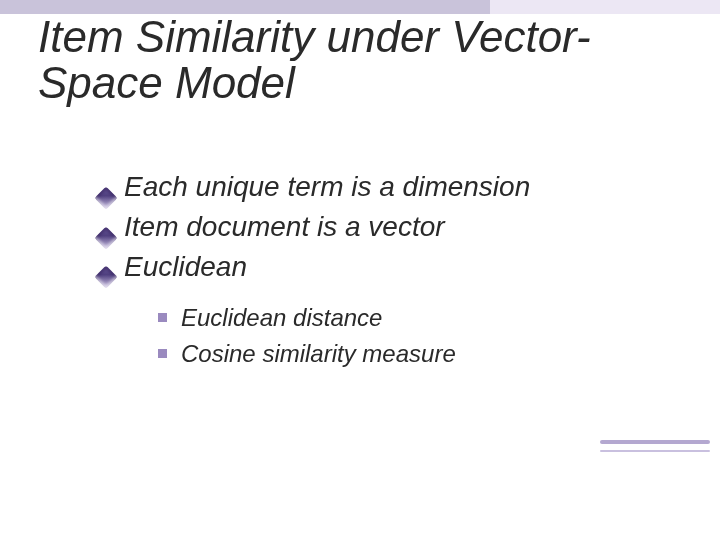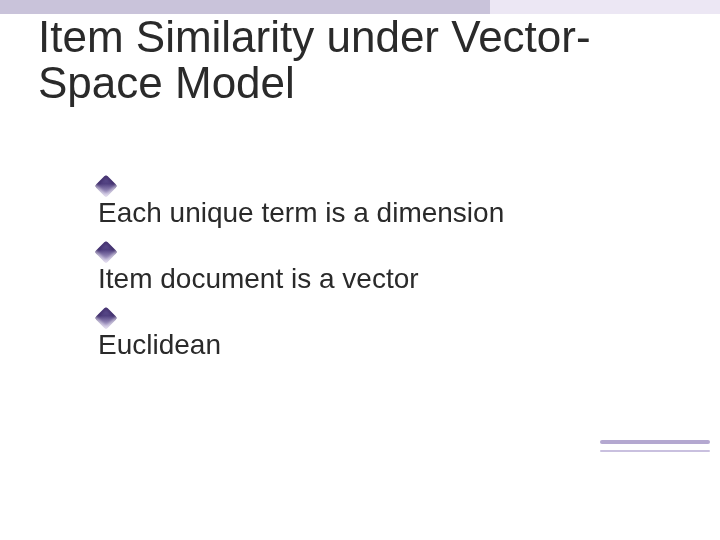--- a/index.html
+++ b/index.html
@@ -10,20 +10,21 @@
     background: #ffffff;
     font-family: Tahoma, Verdana, Arial, sans-serif;
     color: #2a2a2a;
     overflow: hidden;
   }
   .slide {
     position: relative;
     width: 720px;
     height: 468px;
     box-sizing: border-box;
+    font-style: italic;
   }
   .top-strip {
     position: absolute;
     top: 0;
     left: 0;
     width: 720px;
     height: 14px;
     background: linear-gradient(to right, #c9c3da 0%, #c9c3da 68%, #ece7f4 68%, #ece7f4 100%);
   }
   .title {
@@ -40,23 +41,22 @@
   .content {
     position: absolute;
     top: 168px;
     left: 98px;
     right: 30px;
   }
   .item-l1 {
     font-size: 28px;
     line-height: 1.35;
     display: flex;
-    align-items: flex-start;
+    align-items: flex-end;
     margin-bottom: 2px;
-    flex-direction: column;
   }
   .bullet-diamond {
     position: relative;
     width: 16px;
     height: 16px;
     margin-right: 10px;
     margin-top: 10px;
     flex: 0 0 auto;
   }
   .bullet-diamond::before {
@@ -136,20 +136,30 @@
     <div class="item-l1">
       <span class="bullet-diamond"></span>
       <span>Item document is a vector</span>
     </div>
 
     <div class="item-l1">
       <span class="bullet-diamond"></span>
       <span>Euclidean</span>
     </div>
 
+    <div class="sublist">
+      <div class="item-l2">
+        <span class="bullet-square"></span>
+        <span>Euclidean distance</span>
+      </div>
+      <div class="item-l2">
+        <span class="bullet-square"></span>
+        <span>Cosine similarity measure</span>
+      </div>
+    </div>
 
   </div>
 
   <div class="corner-accent">
     <div class="line-thick"></div>
     <div class="line-thin"></div>
   </div>
 
 </div>
 

